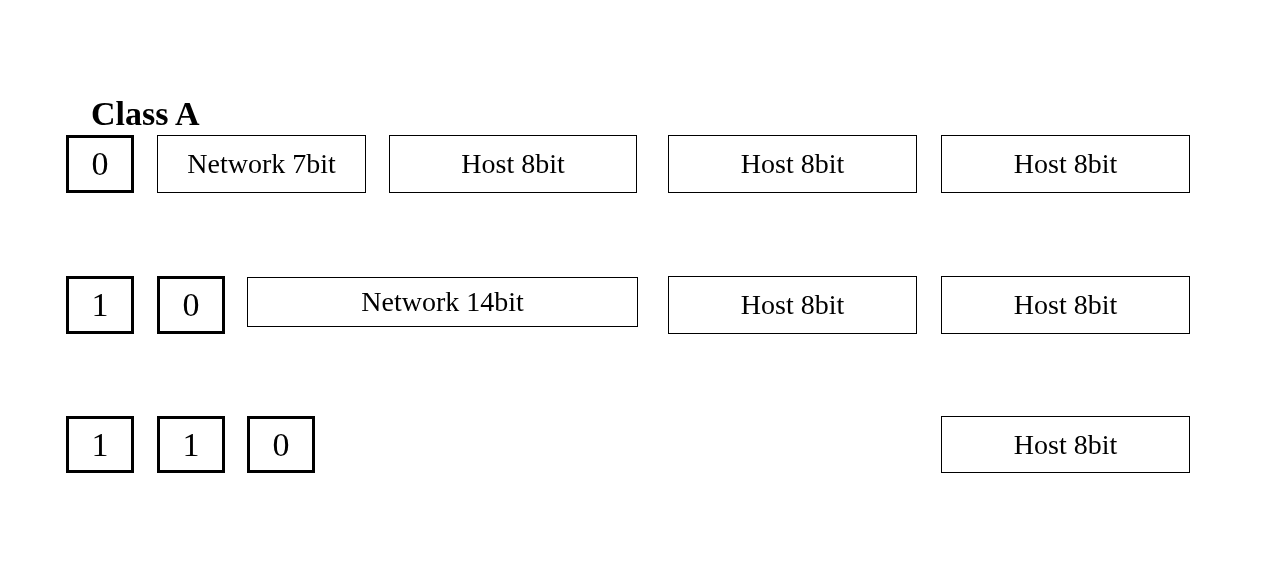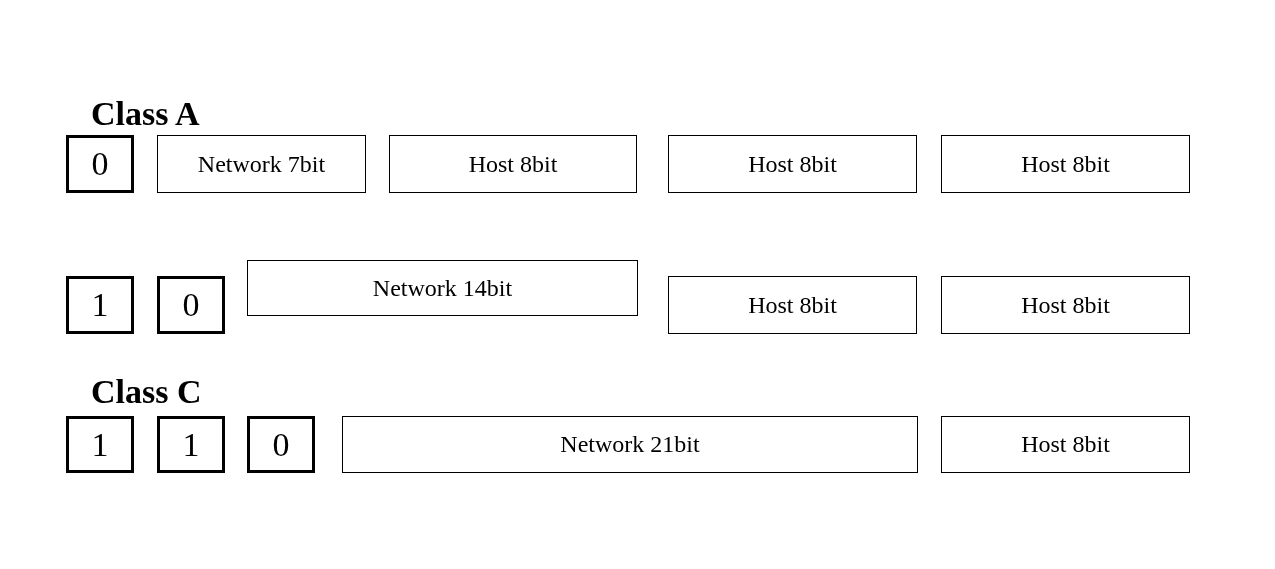--- a/index.html
+++ b/index.html
@@ -34,41 +34,39 @@
     background: var(--bg, #ffffff);
     white-space: nowrap;
     text-align: center;
   }
   .box.bit {
     border: 3.5px solid var(--line, #000000);
     font-size: 34px;
   }
   .box.field {
     border: 1.5px solid var(--line, #000000);
-    font-size: 24px;
+    font-size: 28px;
   }
 </style>
 </head>
 <body>
 
 <div class="canvas">
 
   <h2 class="heading" style="top:83px">Class A</h2>
   <div class="box bit" style="left:66px;  top:135px; width:68px;  height:58px">0</div>
   <div class="box field" style="left:157px; top:135px; width:209px; height:58px">Network 7bit</div>
   <div class="box field" style="left:389px; top:135px; width:248px; height:58px">Host 8bit</div>
   <div class="box field" style="left:668px; top:135px; width:249px; height:58px">Host 8bit</div>
   <div class="box field" style="left:941px; top:135px; width:249px; height:58px">Host 8bit</div>
 
   <div class="box bit" style="left:66px;  top:276px; width:68px;  height:58px">1</div>
   <div class="box bit" style="left:157px; top:276px; width:68px;  height:58px">0</div>
-  <div class="box field" style="left:247px; top:260px; width:391px; height:56px">Network 14bit</div>
+  <div class="box field" style="left:247px; top:277px; width:391px; height:50px">Network 14bit</div>
   <div class="box field" style="left:668px; top:276px; width:249px; height:58px">Host 8bit</div>
   <div class="box field" style="left:941px; top:276px; width:249px; height:58px">Host 8bit</div>
 
-  <h2 class="heading" style="top:361px">Class C</h2>
   <div class="box bit" style="left:66px;  top:416px; width:68px;  height:57px">1</div>
   <div class="box bit" style="left:157px; top:416px; width:68px;  height:57px">1</div>
   <div class="box bit" style="left:247px; top:416px; width:68px;  height:57px">0</div>
-  <div class="box field" style="left:342px; top:416px; width:576px; height:57px">Network 21bit</div>
   <div class="box field" style="left:941px; top:416px; width:249px; height:57px">Host 8bit</div>
 
 </div>
 
 </body></html>

